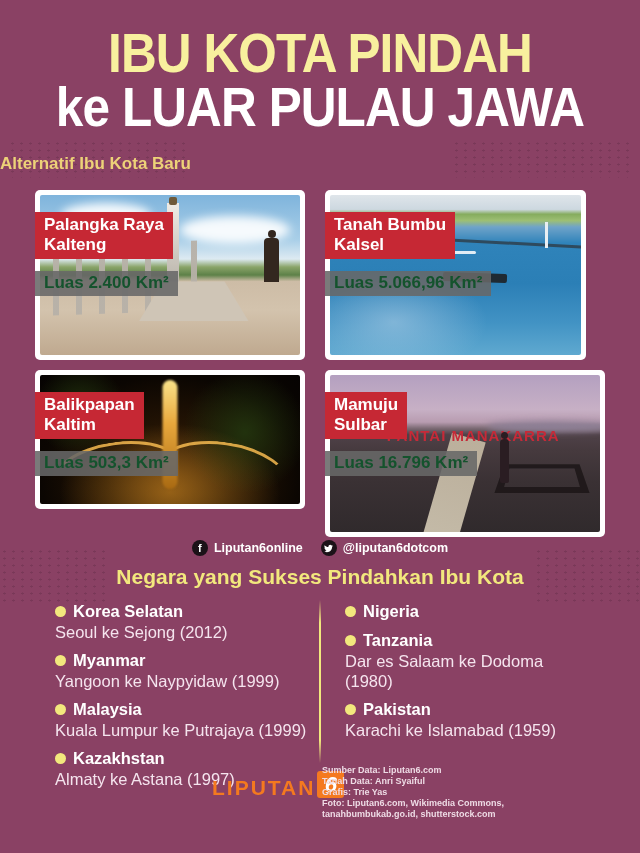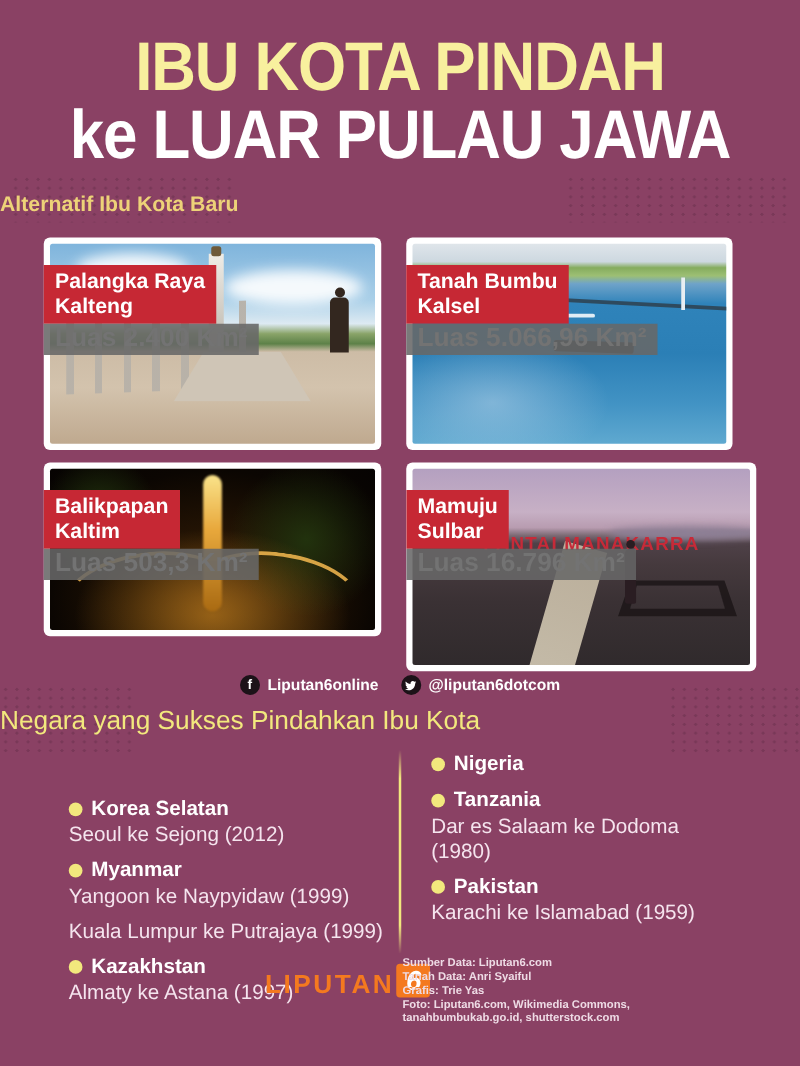--- a/index.html
+++ b/index.html
@@ -25,22 +25,22 @@
   
   .card{position:absolute;background:#fff;border-radius:5px;padding:5px;box-sizing:border-box;}
   .card-1{left:35px;top:190px;width:270px;height:170px;}
   .card-2{left:325px;top:190px;width:261px;height:170px;}
   .card-3{left:35px;top:370px;width:270px;height:139px;}
   .card-4{left:325px;top:370px;width:280px;height:167px;}
   .photo{position:relative;width:100%;height:100%;overflow:hidden;border-radius:2px;}
   .labels{position:absolute;top:22px;left:0;z-index:6;}
   .label-red{display:table;background:#c62834;color:#fff;font-weight:bold;
              font-size:17px;line-height:20px;padding:3px 9px 4px;}
-  .label-area{display:table;background:rgba(104,104,104,.88);color:#737373;
-              font-weight:bold;font-size:21px;line-height:20px;padding:2px 9px 3px;}
+  .label-area{display:table;background:rgba(104,104,104,.88);color:#14532d;
+              font-weight:bold;font-size:17px;line-height:20px;padding:2px 9px 3px;margin-top:12px;}
 
   
   .scene1{background:linear-gradient(180deg,#7fb4dc 0%,#a9cfe8 28%,#ddeaf2 40%,#8aa469 45%,
           #5d8148 50%,#cdbca6 54%,#d3c3ad 72%,#bfa98f 100%);}
   .s1-cloud{position:absolute;background:#fff;border-radius:50%;filter:blur(5px);opacity:.9;}
   .s1-c1{left:8%;top:5%;width:90px;height:24px;}
   .s1-c2{right:4%;top:13%;width:110px;height:28px;}
   .s1-pillars{position:absolute;left:5%;top:30%;width:56%;height:44%;
       background:repeating-linear-gradient(90deg,#b7b1a8 0 6px,transparent 6px 23px);
       transform:skewY(-2deg);opacity:.95;}
@@ -103,26 +103,26 @@
 
   
   .social{position:absolute;top:540px;left:0;right:0;display:flex;justify-content:center;
           gap:18px;align-items:center;}
   .soc-item{display:flex;align-items:center;gap:6px;color:#fff;font-size:12.5px;font-weight:bold;}
   .soc-icon{width:16px;height:16px;border-radius:50%;background:#1c1218;color:#fff;
       display:flex;align-items:center;justify-content:center;font-size:11px;font-weight:bold;flex:none;}
   .soc-icon svg{width:9px;height:9px;fill:#fff;}
 
   
-  .section-heading{position:absolute;top:565px;left:0;right:0;text-align:left;
-      color:#f2e87d;font-size:21px;font-weight:normal;}
+  .section-heading{position:absolute;top:565px;left:0;right:0;text-align:center;
+      color:#f2e87d;font-size:21px;font-weight:bold;}
 
   
   .countries{position:absolute;top:601px;left:55px;width:540px;display:flex;}
-  .col-left{width:290px;margin-top:36px;}
+  .col-left{width:290px;}
   .col-right{flex:1;}
   .country{margin-bottom:8px;}
   .c-name{display:flex;align-items:center;gap:7px;color:#fff;font-weight:bold;
       font-size:16.5px;line-height:21px;}
   .bullet{width:11px;height:11px;border-radius:50%;background:#f2e87d;flex:none;}
   .c-detail{color:#f5e4ee;font-size:16.5px;line-height:20px;}
   .col-divider{position:absolute;left:319px;top:600px;width:2px;height:163px;
       background:linear-gradient(180deg,rgba(242,232,125,0),#f2e87d 14%,#f2e87d 86%,rgba(242,232,125,0));}
 
   
@@ -253,20 +253,24 @@
         <div class="c-detail">Seoul ke Sejong (2012)</div>
       </div>
       <div class="country">
         <div class="c-name">
             <span class="bullet"></span>
             <span>Myanmar</span>
           </div>
         <div class="c-detail">Yangoon ke Naypyidaw (1999)</div>
       </div>
       <div class="country">
+        <div class="c-name">
+            <span class="bullet"></span>
+            <span>Malaysia</span>
+          </div>
         <div class="c-detail">Kuala Lumpur ke Putrajaya (1999)</div>
       </div>
       <div class="country">
         <div class="c-name">
             <span class="bullet"></span>
             <span>Kazakhstan</span>
           </div>
         <div class="c-detail">Almaty ke Astana (1997)</div>
       </div>
     </div>

